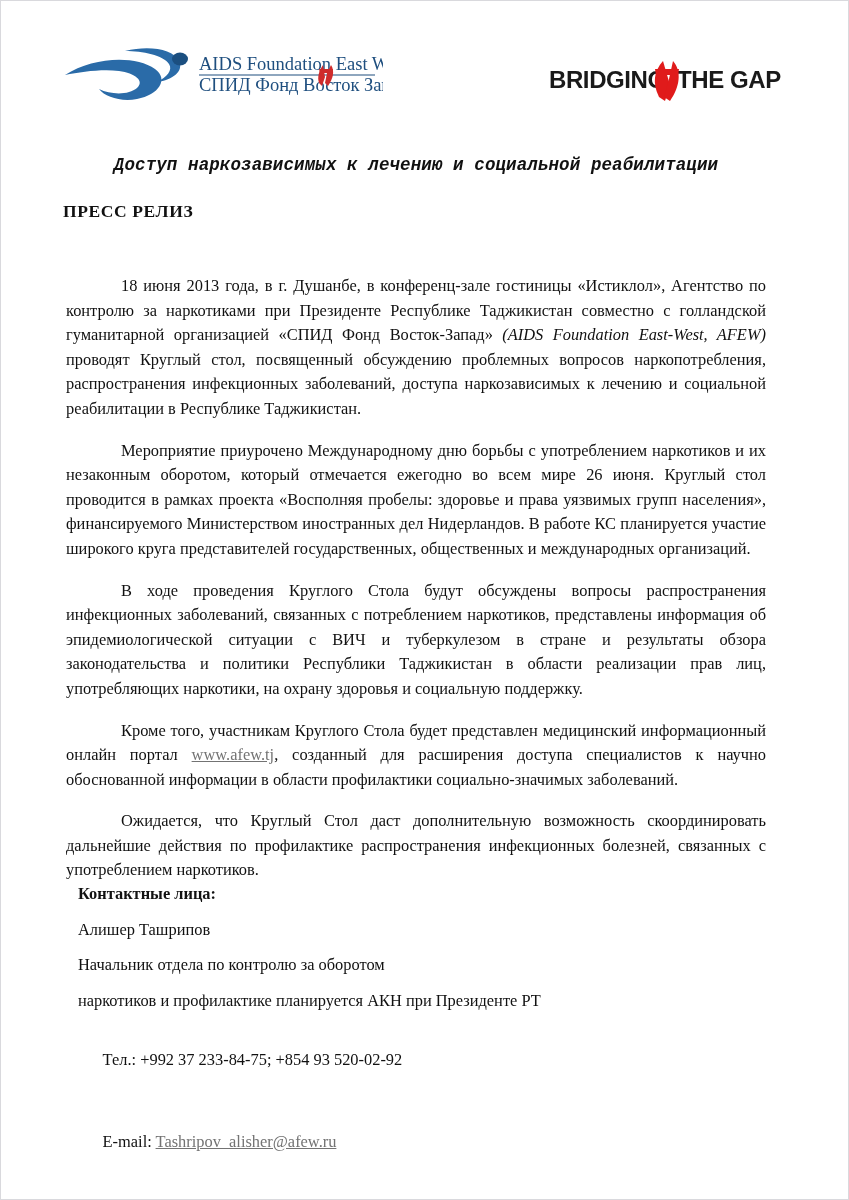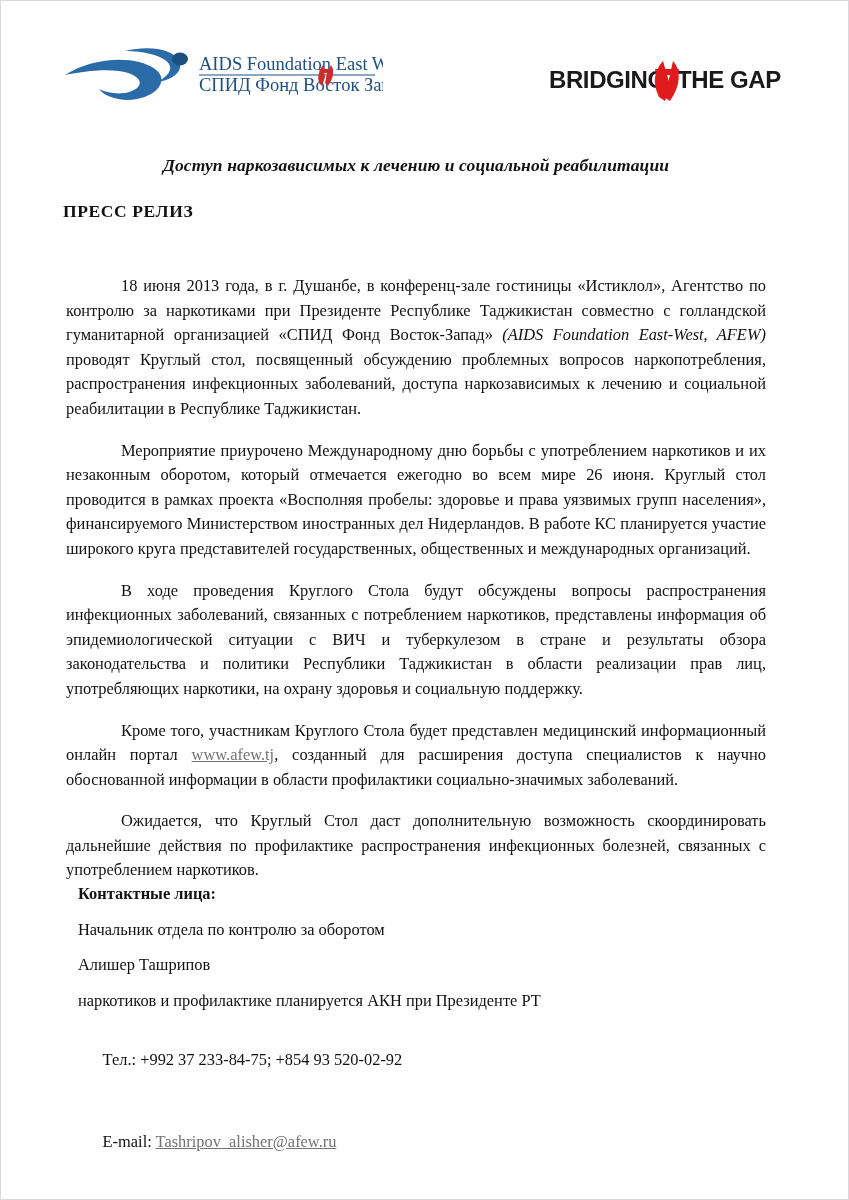--- a/index.html
+++ b/index.html
@@ -49,20 +49,21 @@
   .doc-title {
     position: absolute;
     left: 62px;
     top: 154px;
     width: 706px;
     text-align: center;
     font-size: 17.5px;
     font-weight: bold;
     font-style: italic;
     letter-spacing: 0.1px;
+    font-family: Liberation Mono, monospace;
   }
   .doc-subtitle {
     position: absolute;
     left: 62px;
     top: 200px;
     width: 706px;
     text-align: left;
     font-size: 17.5px;
     font-weight: bold;
     letter-spacing: 0.6px;
@@ -155,22 +156,22 @@
     <p class="para"><span>18 июня 2013 года, в г. Душанбе, в конференц-зале гостиницы «Истиклол», Агентство по контролю за наркотиками при Президенте Республике Таджикистан совместно с голландской гуманитарной организацией «СПИД Фонд Восток-Запад» </span><span class="it">(AIDS Foundation East-West, AFEW)</span><span> проводят Круглый стол, посвященный обсуждению проблемных вопросов наркопотребления, распространения инфекционных заболеваний, доступа наркозависимых к лечению и социальной реабилитации в Республике Таджикистан.</span></p>
     <p class="para"><span>Мероприятие приурочено Международному дню борьбы с употреблением наркотиков и их незаконным оборотом, который отмечается ежегодно во всем мире 26 июня. Круглый стол проводится в рамках проекта «Восполняя пробелы: здоровье и права уязвимых групп населения», финансируемого Министерством иностранных дел Нидерландов.  В работе КС планируется участие широкого круга  представителей государственных, общественных и международных организаций.</span></p>
     <p class="para"><span>В ходе проведения Круглого Стола будут обсуждены вопросы распространения инфекционных заболеваний, связанных с потреблением наркотиков, представлены информация об  эпидемиологической ситуации с ВИЧ и туберкулезом в стране и результаты обзора законодательства и политики Республики Таджикистан в области реализации прав лиц, употребляющих наркотики, на охрану здоровья и социальную поддержку.</span></p>
     <p class="para"><span>Кроме того, участникам Круглого Стола будет представлен медицинский информационный онлайн портал </span><a class="link" href="#">www.afew.tj</a><span>, созданный для расширения доступа специалистов к научно обоснованной информации в области профилактики социально-значимых заболеваний.</span></p>
     <p class="para last"><span>Ожидается, что Круглый Стол даст дополнительную возможность скоординировать дальнейшие действия по профилактике распространения инфекционных болезней, связанных с употреблением наркотиков.</span></p>
   </div>
 
   <div class="contacts">
     <p class="cline contacts-heading">Контактные лица:</p>
 
+    <p class="cline">Алишер Ташрипов</p>
     <p class="cline">Начальник отдела по контролю за оборотом</p>
-    <p class="cline">Алишер Ташрипов</p>
     <p class="cline">наркотиков и профилактике планируется АКН при Президенте РТ</p>
     <p class="cline">
       <span>Тел.: </span><span>+992 37 233-84-75; +854 93 520-02-92</span>
     </p>
     <p class="cline">
       <span>E-mail: </span><a class="link" href="#">Tashripov_alisher@afew.ru</a>
     </p>
 
     <div class="contact-gap"></div>
 

